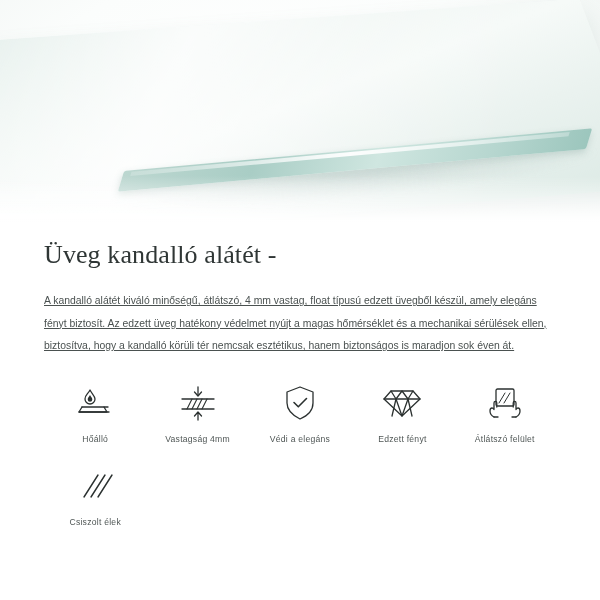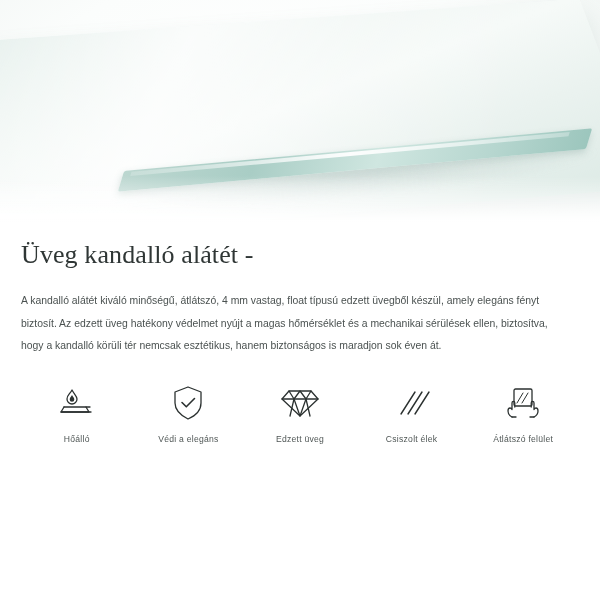--- a/index.html
+++ b/index.html
@@ -90,41 +90,42 @@
     left: 0;
     right: 0;
     bottom: 0;
     height: 56px;
     background: linear-gradient(to bottom, rgba(255,255,255,0) 0%, #ffffff 82%);
   }
 
   
   .content {
     position: relative;
-    padding: 0 21px;
+    padding: 0 44px;
   }
   .headline {
     margin: 0;
     padding-top: 6px;
     font-size: 26px;
     line-height: 1.32;
     font-weight: 400;
     color: #2f3635;
     font-family: "Liberation Serif", serif;
     letter-spacing: 0.1px;
   }
   .headline .line {
     display: block;
   }
   .body-copy {
     margin: 18px 0 0 0;
     font-size: 10.4px;
     line-height: 2.15;
     color: #4a5150;
     max-width: 536px;
+    text-decoration: underline;
   }
 
   
   .features {
     margin-top: 26px;
     display: grid;
     grid-template-columns: repeat(5, 1fr);
     row-gap: 22px;
     column-gap: 0;
   }
@@ -182,20 +183,34 @@
             <path d="M16 4 C14 8 11 9 11 13 a5 5 0 0 0 10 0 c0-3-3-5-5-9z" fill="none"></path>
             <path d="M16 9 c-1 2-2.3 2.6-2.3 4.4 a2.3 2.3 0 0 0 4.6 0 c0-1.6-1.4-2.6-2.3-4.4z" fill="#2b3130" stroke="none"></path>
             <path d="M8 21 h26"></path>
             <path d="M8 21 l-3 5 h28 l-3-5"></path>
             <path d="M5 26 h30"></path>
           </svg>
         </div>
         <div class="feature-label">Hőálló</div>
       </div>
 
+      <div class="feature">
+        <div class="feature-icon">
+          <svg width="40" height="36" viewBox="0 0 40 36" fill="none" stroke="#2b3130" stroke-width="1.3" stroke-linecap="round" stroke-linejoin="round">
+            <path d="M20 2 v8"></path>
+            <path d="M16.5 7 L20 11 L23.5 7"></path>
+            <path d="M4 14 h32"></path>
+            <path d="M4 24 h32"></path>
+            <path d="M9 24 L14 14 M14 24 L19 14 M19 24 L24 14 M24 24 L29 14" stroke-width="1.1"></path>
+            <path d="M20 28 v7"></path>
+            <path d="M16.5 31 L20 27 L23.5 31"></path>
+          </svg>
+        </div>
+        <div class="feature-label">Vastagság 4mm</div>
+      </div>
 
       <div class="feature">
         <div class="feature-icon">
           <svg width="34" height="38" viewBox="0 0 34 38" fill="none" stroke="#2b3130" stroke-width="1.3" stroke-linecap="round" stroke-linejoin="round">
             <path d="M17 3 L30 8 v11 c0 8-6 13-13 16 C11 32 4 27 4 19 V8 z"></path>
             <path d="M11 18.5 l4.3 4.3 L23.5 14.5" stroke-width="1.6"></path>
           </svg>
         </div>
         <div class="feature-label">Védi a elegáns</div>
       </div>
@@ -203,43 +218,43 @@
       <div class="feature">
         <div class="feature-icon">
           <svg width="40" height="34" viewBox="0 0 40 34" fill="none" stroke="#2b3130" stroke-width="1.3" stroke-linecap="round" stroke-linejoin="round">
             <path d="M9 5 h22 l7 8 -18 17 -18 -17 z"></path>
             <path d="M2 13 h36"></path>
             <path d="M9 5 l5 8 -4 17"></path>
             <path d="M31 5 l-5 8 4 17"></path>
             <path d="M20 5 l-6 8 6 17 6 -17 z"></path>
           </svg>
         </div>
-        <div class="feature-label">Edzett üveg</div>
-      </div>
-
-      <div class="feature">
-        <div class="feature-icon">
-          <svg width="38" height="30" viewBox="0 0 38 30" fill="none" stroke="#2b3130" stroke-width="1.4" stroke-linecap="round">
-            <path d="M8 26 L22 4"></path>
-            <path d="M15 26 L29 4"></path>
-            <path d="M22 26 L36 4"></path>
-          </svg>
-        </div>
-        <div class="feature-label">Csiszolt élek</div>
+        <div class="feature-label">Edzett fényt</div>
       </div>
 
       <div class="feature">
         <div class="feature-icon">
           <svg width="44" height="34" viewBox="0 0 44 34" fill="none" stroke="#2b3130" stroke-width="1.3" stroke-linecap="round" stroke-linejoin="round">
             <rect x="13" y="3" width="18" height="17" rx="1.5"></rect>
             <path d="M16 17 L22 7 M21 17 L27 7" stroke-width="1"></path>
             <path d="M11 31 c-2-1-4-3-4-6 0-2 1-3 2-3 1 0 1.6 .7 2 1.6 V17 c0-1 .6-1.6 1.4-1.6 .8 0 1.4 .7 1.4 1.6 v4"></path>
             <path d="M11 31 h4"></path>
             <path d="M33 31 c2-1 4-3 4-6 0-2-1-3-2-3-1 0-1.6 .7-2 1.6 V17 c0-1-.6-1.6-1.4-1.6-.8 0-1.4 .7-1.4 1.6 v4"></path>
             <path d="M33 31 h-4"></path>
           </svg>
         </div>
         <div class="feature-label">Átlátszó felület</div>
       </div>
 
+      <div class="feature">
+        <div class="feature-icon">
+          <svg width="38" height="30" viewBox="0 0 38 30" fill="none" stroke="#2b3130" stroke-width="1.4" stroke-linecap="round">
+            <path d="M8 26 L22 4"></path>
+            <path d="M15 26 L29 4"></path>
+            <path d="M22 26 L36 4"></path>
+          </svg>
+        </div>
+        <div class="feature-label">Csiszolt élek</div>
+      </div>
+
     </div>
   </div>
 </div>
 
 </body></html>

